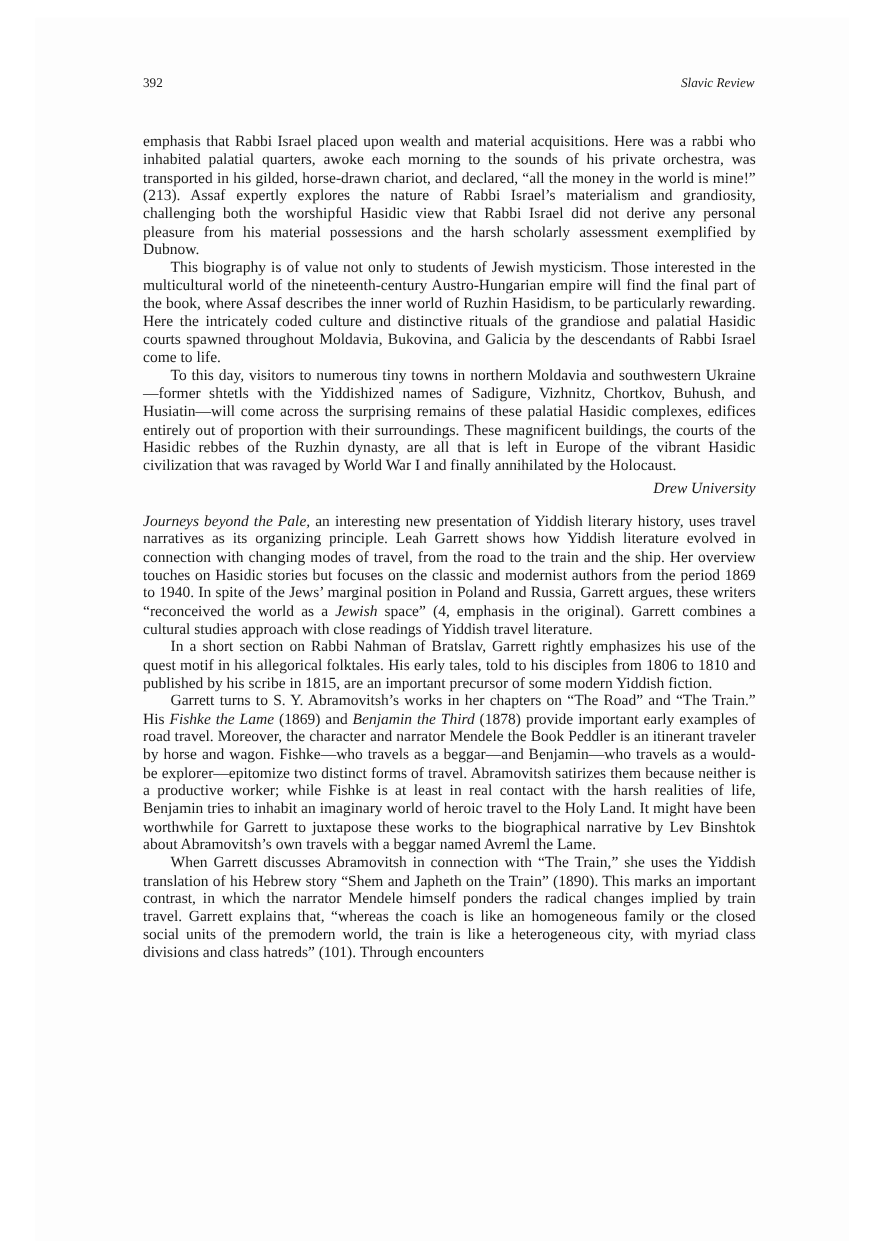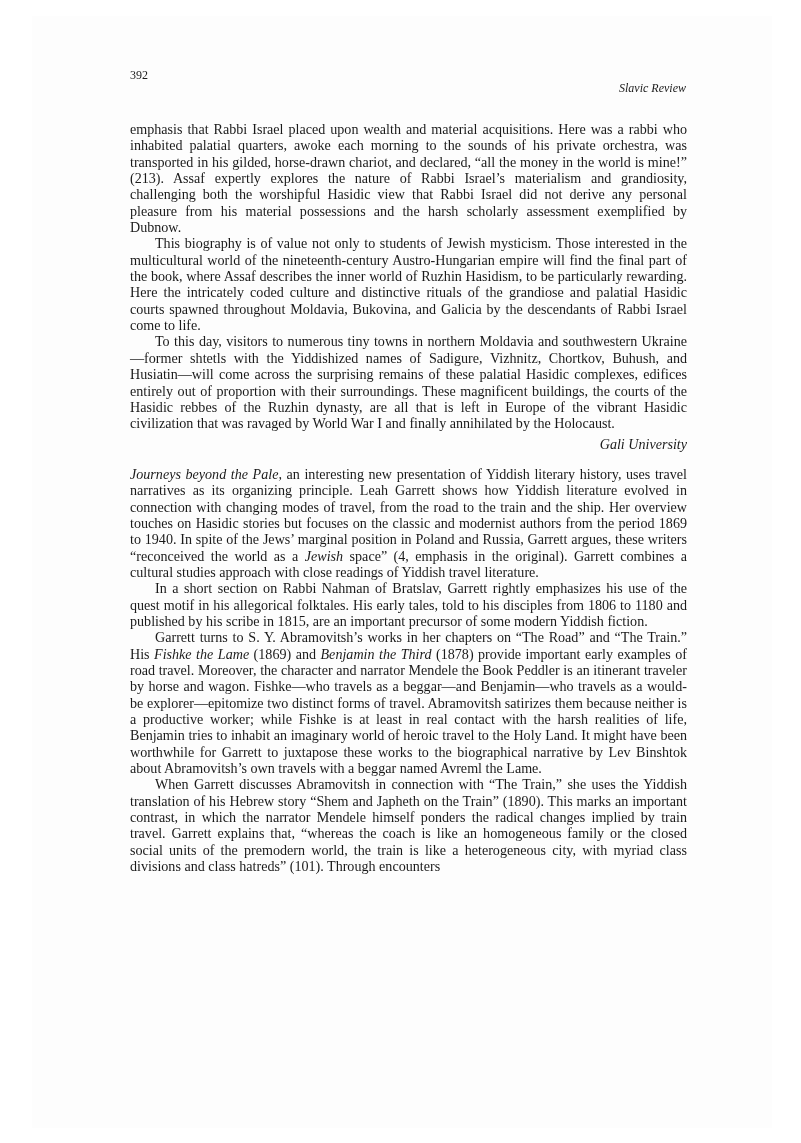--- a/index.html
+++ b/index.html
@@ -34,21 +34,20 @@
     .running-head .page-number {
       position: absolute;
       left: 0;
       top: 0;
     }
     .running-head .journal-title {
       position: absolute;
       right: 0;
       top: 0;
       font-style: italic;
-      margin-top: 13px;
     }
     .body-text {
       position: absolute;
       left: 130px;
       top: 121px;
       width: 557px;
       font-size: 14.1px;
       line-height: 16.35px;
       text-align: justify;
       hyphens: manual;
@@ -96,30 +95,30 @@
 </div>
 
 <div class="body-text">
 
   <section>
     <p>emphasis that Rabbi Israel placed upon wealth and material acquisitions. Here was a rabbi who inhabited palatial quarters, awoke each morning to the sounds of his private orches­tra, was transported in his gilded, horse-drawn chariot, and declared, “all the money in the world is mine!” (213). Assaf expertly explores the nature of Rabbi Israel’s materialism and grandiosity, challenging both the worshipful Hasidic view that Rabbi Israel did not derive any personal pleasure from his material possessions and the harsh scholarly assessment ex­emplified by Dubnow.</p>
     <p class="indent">This biography is of value not only to students of Jewish mysticism. Those interested in the multicultural world of the nineteenth-century Austro-Hungarian empire will find the final part of the book, where Assaf describes the inner world of Ruzhin Hasidism, to be particularly rewarding. Here the intricately coded culture and distinctive rituals of the grandiose and palatial Hasidic courts spawned throughout Moldavia, Bukovina, and Gali­cia by the descendants of Rabbi Israel come to life.</p>
     <p class="indent">To this day, visitors to numerous tiny towns in northern Moldavia and southwestern Ukraine—former shtetls with the Yiddishized names of Sadigure, Vizhnitz, Chortkov, Buhush, and Husiatin—will come across the surprising remains of these palatial Hasidic complexes, edifices entirely out of proportion with their surroundings. These magnificent buildings, the courts of the Hasidic rebbes of the Ruzhin dynasty, are all that is left in Eu­rope of the vibrant Hasidic civilization that was ravaged by World War I and finally anni­hilated by the Holocaust.</p>
 
     <div class="signature">
-      <div class="affiliation">Gali University</div>
+      <div class="affiliation">Drew University</div>
     </div>
   </section>
 
   <section>
 
     <div class="review-body">
       <p><em>Journeys beyond the Pale,</em><span> an interesting new presentation of Yiddish literary history, uses travel narratives as its organizing principle. Leah Garrett shows how Yiddish literature evolved in connection with changing modes of travel, from the road to the train and the ship. Her overview touches on Hasidic stories but focuses on the classic and modernist au­thors from the period 1869 to 1940. In spite of the Jews’ marginal position in Poland and Russia, Garrett argues, these writers “reconceived the world as a </span><em>Jewish</em><span> space” (4, empha­sis in the original). Garrett combines a cultural studies approach with close readings of Yiddish travel literature.</span></p>
 
-      <p class="indent">In a short section on Rabbi Nahman of Bratslav, Garrett rightly emphasizes his use of the quest motif in his allegorical folktales. His early tales, told to his disciples from 1806 to 1180 and published by his scribe in 1815, are an important precursor of some modern Yid­dish fiction.</p>
+      <p class="indent">In a short section on Rabbi Nahman of Bratslav, Garrett rightly emphasizes his use of the quest motif in his allegorical folktales. His early tales, told to his disciples from 1806 to 1810 and published by his scribe in 1815, are an important precursor of some modern Yid­dish fiction.</p>
 
       <p class="indent"><span>Garrett turns to S. Y. Abramovitsh’s works in her chapters on “The Road” and “The Train.” His </span><em>Fishke the Lame</em><span> (1869) and </span><em>Benjamin the Third</em><span> (1878) provide important early examples of road travel. Moreover, the character and narrator Mendele the Book Ped­dler is an itinerant traveler by horse and wagon. Fishke—who travels as a beggar—and Benjamin—who travels as a would-be explorer—epitomize two distinct forms of travel. Abramovitsh satirizes them because neither is a productive worker; while Fishke is at least in real contact with the harsh realities of life, Benjamin tries to inhabit an imaginary world of heroic travel to the Holy Land. It might have been worthwhile for Garrett to juxtapose these works to the biographical narrative by Lev Binshtok about Abramovitsh’s own travels with a beggar named Avreml the Lame.</span></p>
 
       <p class="indent">When Garrett discusses Abramovitsh in connection with “The Train,” she uses the Yiddish translation of his Hebrew story “Shem and Japheth on the Train” (1890). This marks an important contrast, in which the narrator Mendele himself ponders the radical changes implied by train travel. Garrett explains that, “whereas the coach is like an ho­mogeneous family or the closed social units of the premodern world, the train is like a het­erogeneous city, with myriad class divisions and class hatreds” (101). Through encounters</p>
     </div>
   </section>
 
 </div>
 
 </body></html>

